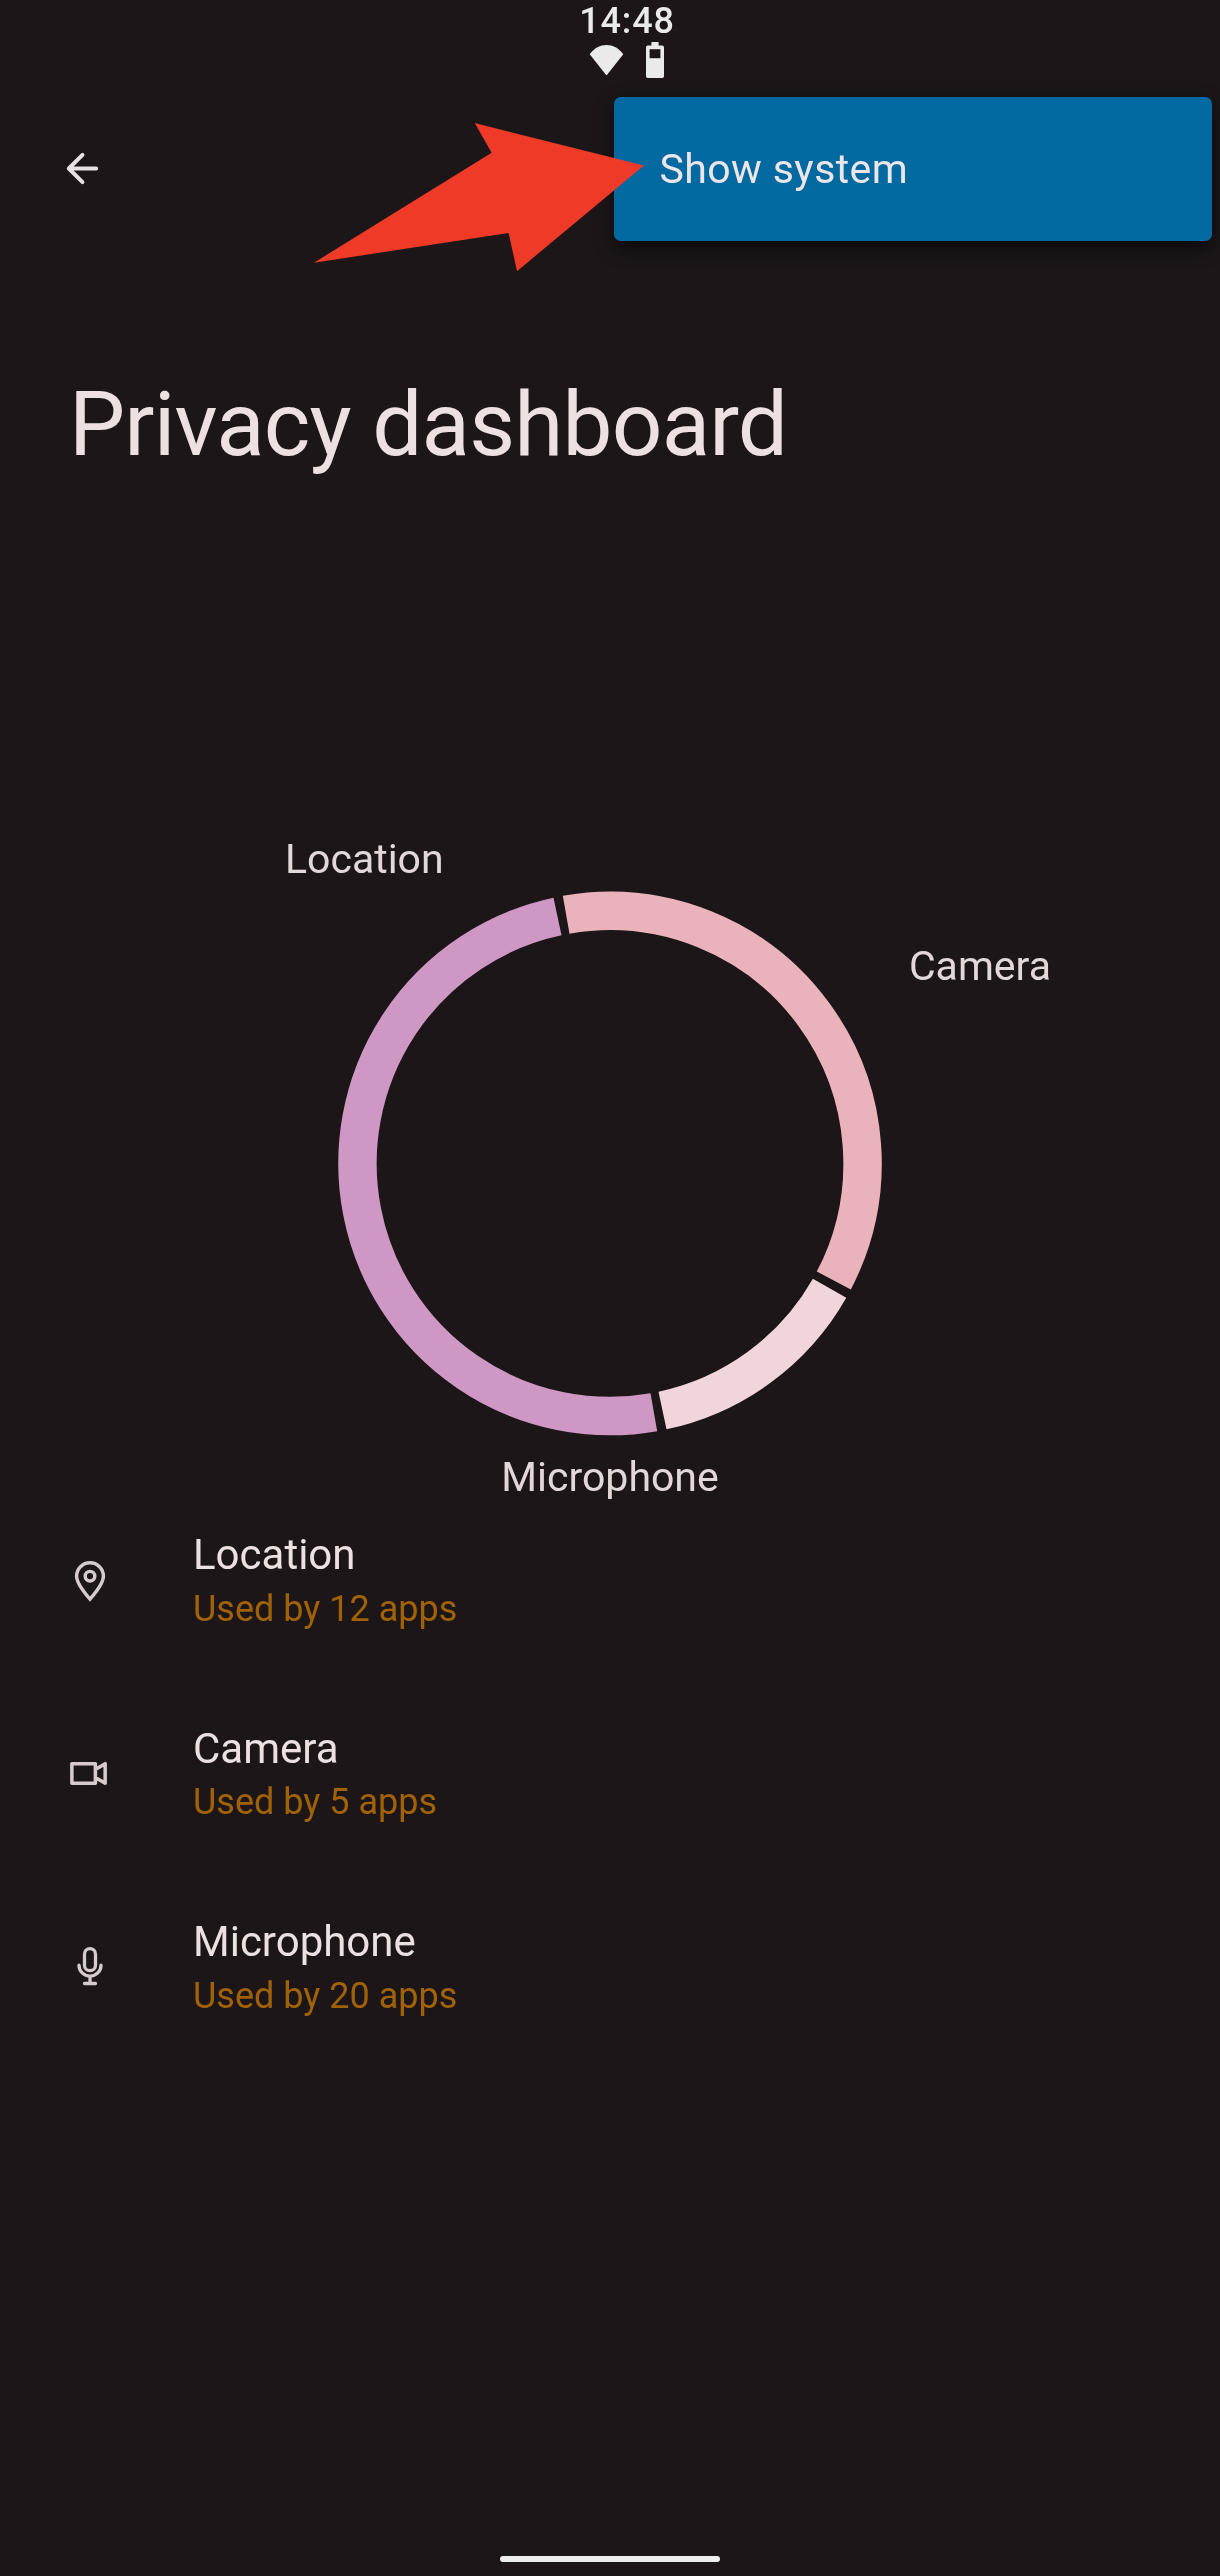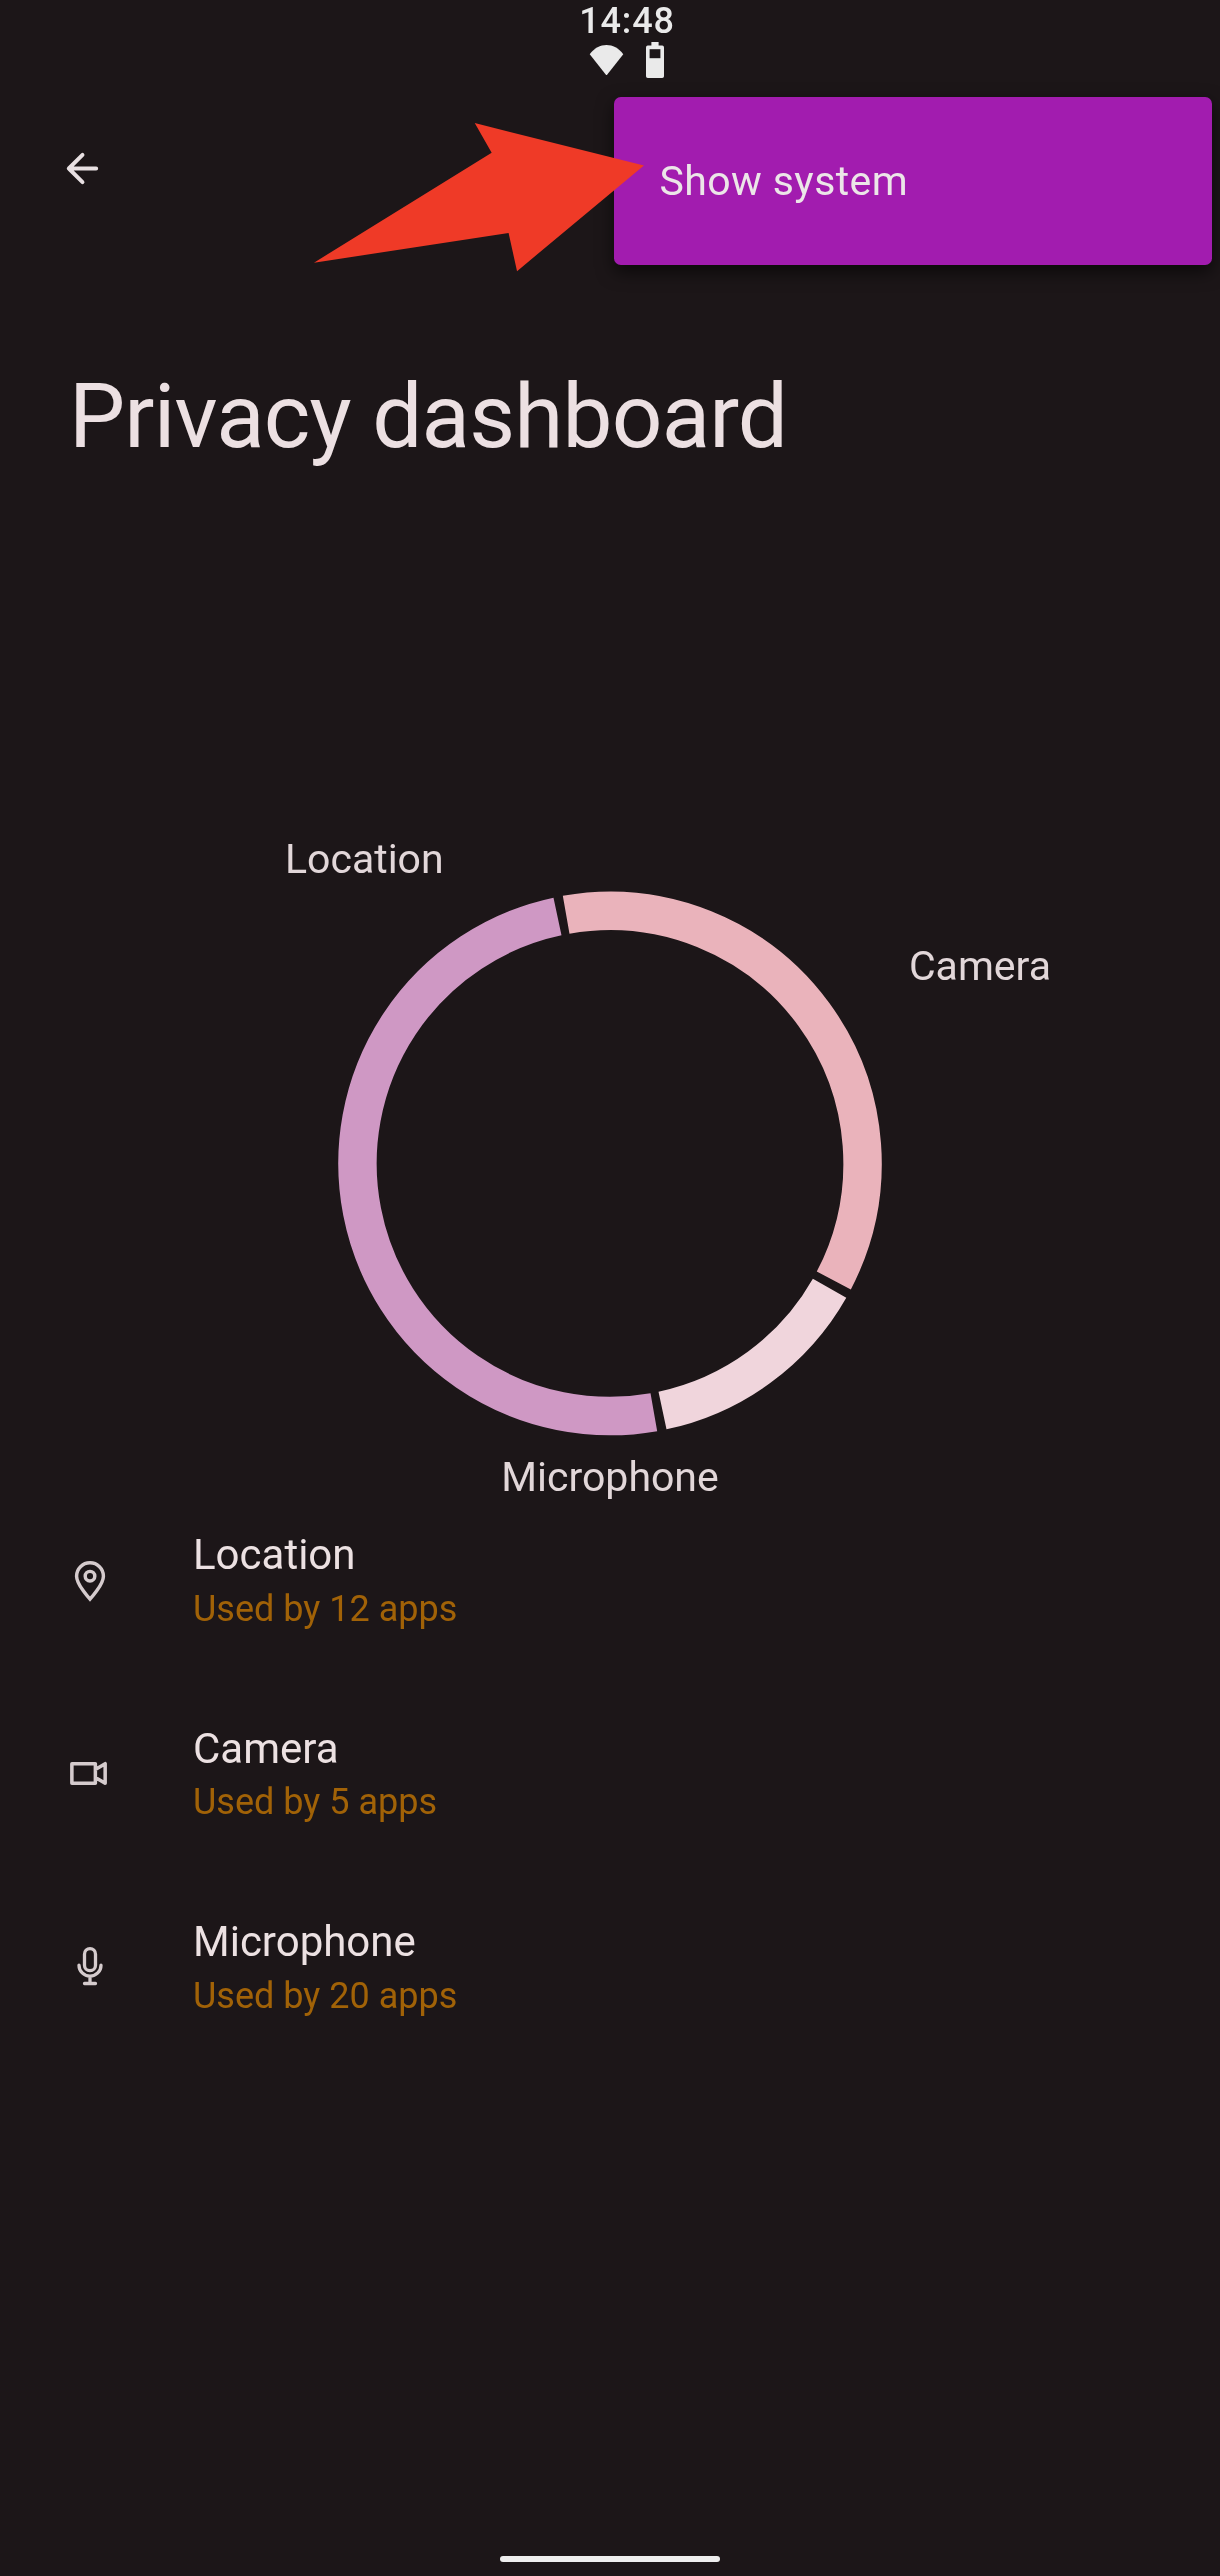--- a/index.html
+++ b/index.html
@@ -45,43 +45,43 @@
     .back-btn {
       width: 76px; height: 76px;
       display: flex; align-items: center; justify-content: center;
       background: transparent; border: none; color: #e8e0e2;
     }
     .popup-menu {
       position: absolute;
       top: 97px;
       right: 8.5px;
       width: 598px;
-      height: 168px;
-      background: #a21caf;
+      height: 144px;
+      background: #0369a1;
       border-radius: 6.8px;
       box-shadow: 0 6.8px 17px rgba(0,0,0,0.6);
       display: flex;
       align-items: center;
       padding-left: 46px;
     }
     .popup-item {
       color: #ece6e8;
       font-size: 41px;
       font-weight: 400;
       letter-spacing: 0.4px;
     }
     .arrow-overlay {
       position: absolute;
       top: 85px;
       left: 280px;
       pointer-events: none;
     }
     .page-title {
       position: absolute;
-      top: 364px;
+      top: 372px;
       left: 69px;
       font-size: 89px;
       font-weight: 400;
       color: #ece0e2;
       letter-spacing: -0.8px;
     }
     .chart-area {
       position: absolute;
       top: 652px;
       left: 0;

